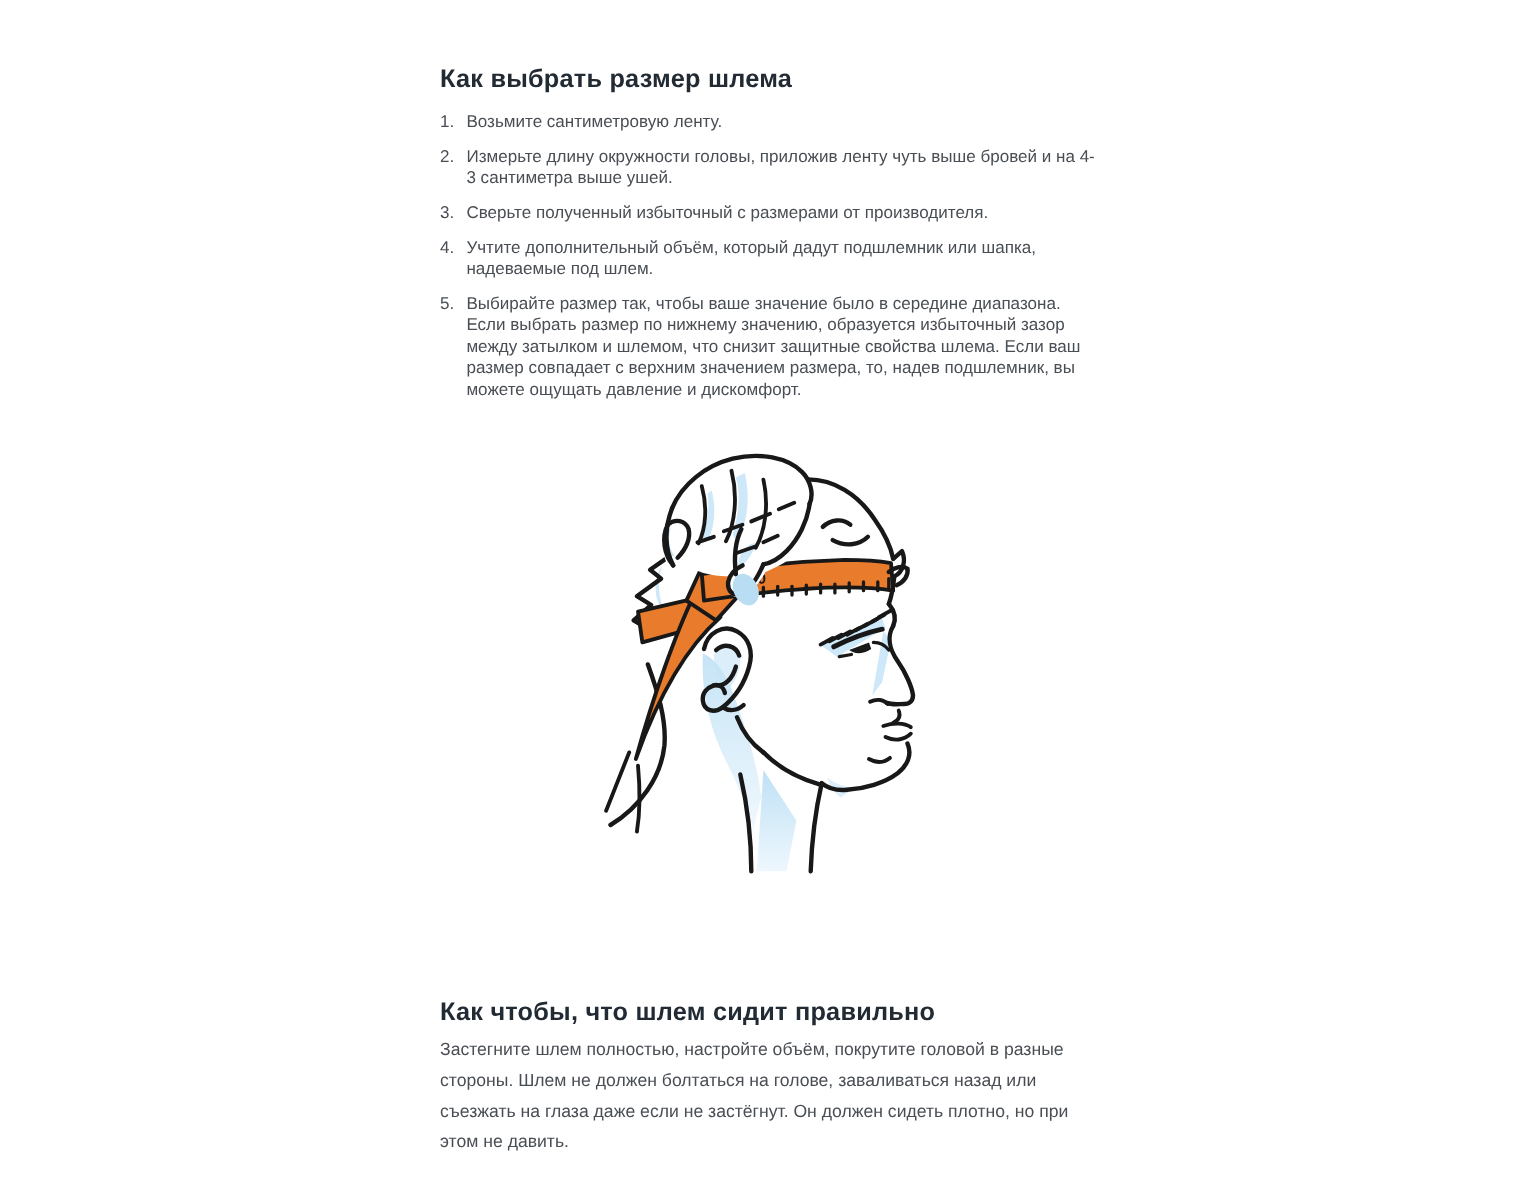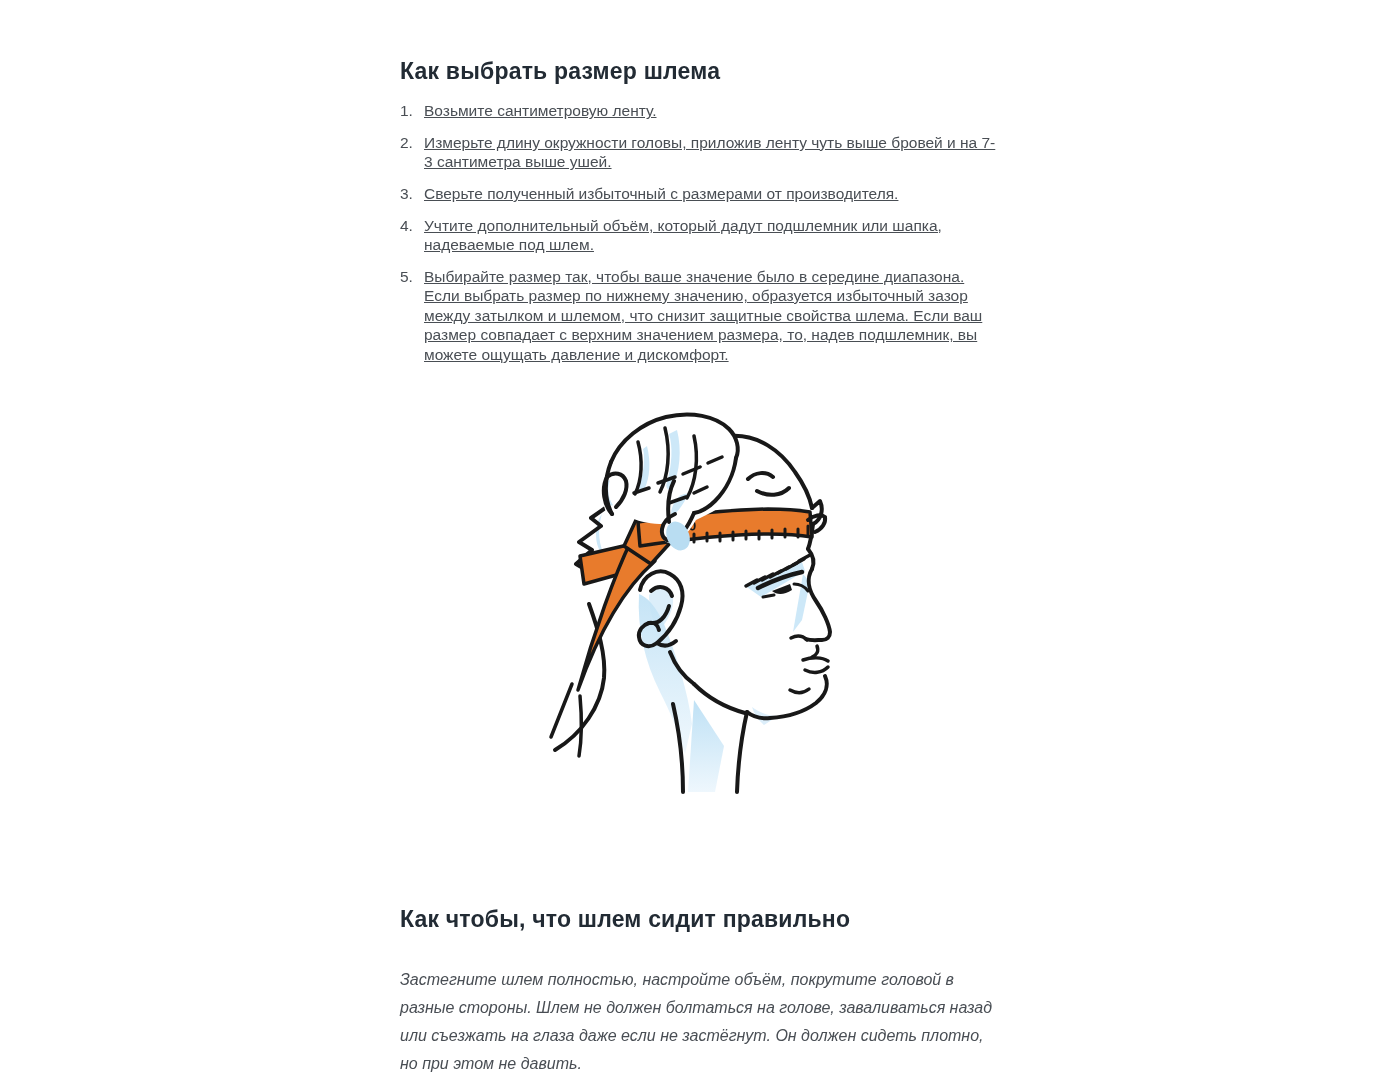--- a/index.html
+++ b/index.html
@@ -15,44 +15,44 @@
     margin:0;line-height:1.15;letter-spacing:.2px;
   }
   h1{margin-bottom:17px;}
   ol.steps{list-style:none;margin:0;padding:0;}
   ol.steps li{
     display:flex;gap:9px;
     font-size:15.5px;line-height:1.26;color:#494e54;
     margin-bottom:12px;
   }
   ol.steps .num{flex:0 0 15px;}
-  ol.steps .txt{flex:1;text-decoration:underline;}
+  ol.steps .txt{flex:1;}
   figure.illus{margin:30px 0 0;height:420px;position:relative;}
   figure.illus svg{display:block;margin-left:118px;}
   h2.fit{margin-top:92px;}
   p.fit-body{
-    margin:33px 0 0;max-width:592px;
-    font-size:16px;line-height:1.75;color:#494e54;font-style:italic;
+    margin:8px 0 0;max-width:592px;
+    font-size:16px;line-height:1.75;color:#494e54;
   }
 </style>
 </head>
 <body>
 
 <main>
 
   <h1>Как выбрать размер шлема</h1>
 
   <ol class="steps">
     <li>
       <span class="num">1.</span>
       <span class="txt">Возьмите сантиметровую ленту.</span>
     </li>
     <li>
       <span class="num">2.</span>
-      <span class="txt">Измерьте длину окружности головы, приложив ленту чуть выше бровей и на 7-3 сантиметра выше ушей.</span>
+      <span class="txt">Измерьте длину окружности головы, приложив ленту чуть выше бровей и на 4-3 сантиметра выше ушей.</span>
     </li>
     <li>
       <span class="num">3.</span>
       <span class="txt">Сверьте полученный избыточный с размерами от производителя.</span>
     </li>
     <li>
       <span class="num">4.</span>
       <span class="txt">Учтите дополнительный объём, который дадут подшлемник или шапка, надеваемые под шлем.</span>
     </li>
     <li>

